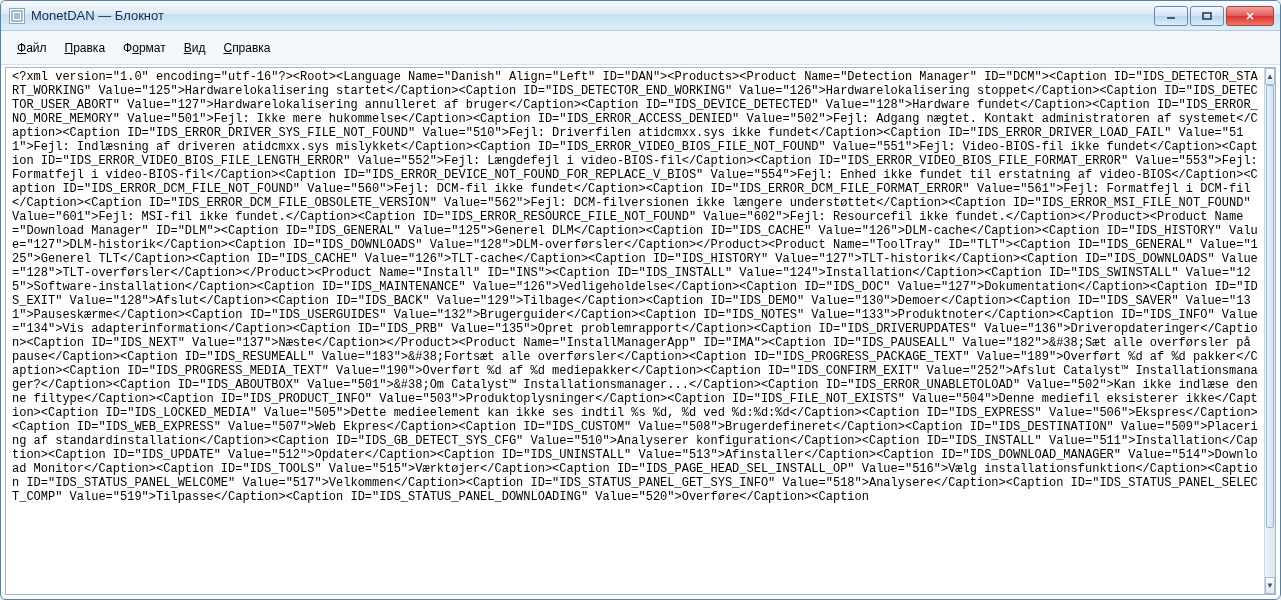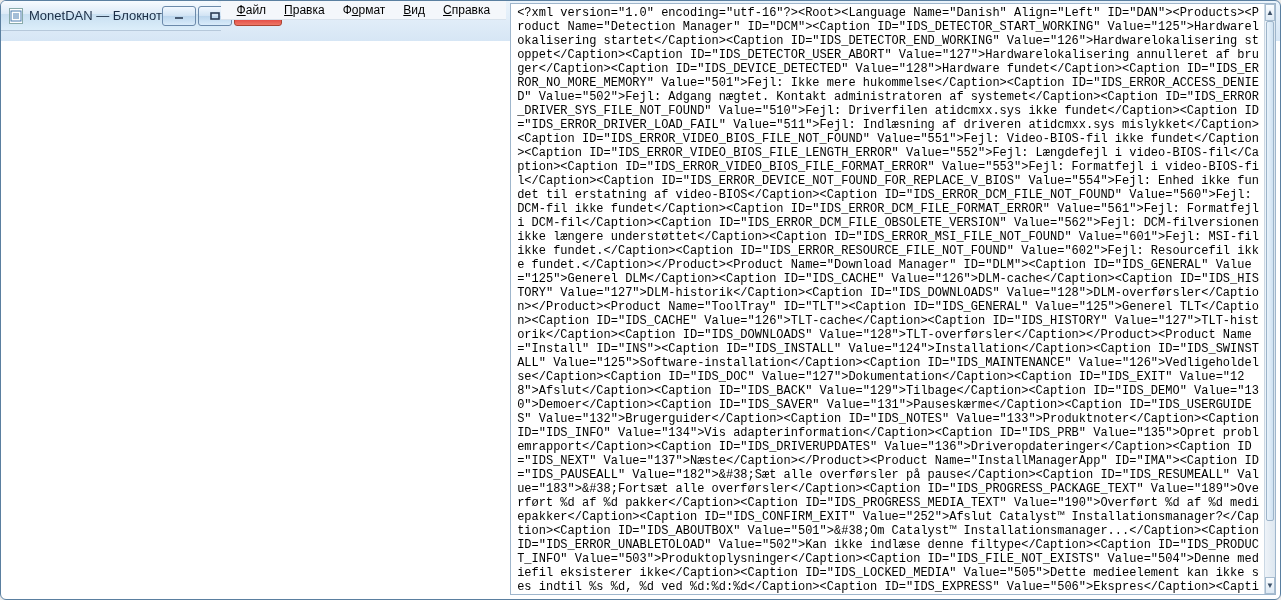--- a/index.html
+++ b/index.html
@@ -2,21 +2,21 @@
 <html><head>
 <meta charset="utf-8">
 <style>
   * { box-sizing: border-box; margin: 0; padding: 0; }
   html, body { width: 1281px; height: 600px; font-family: "Segoe UI", Tahoma, sans-serif; overflow: hidden; background: #fff; }
   .window {
     width: 1281px; height: 600px;
     border: 1px solid #5a7fa0;
     border-radius: 6px;
     background: linear-gradient(to bottom, #eaf3fb 0, #d6e6f5 40px, #fff 40px, #fff 100%);
-    display: flex; flex-direction: row;
+    display: flex; flex-direction: column;
     box-shadow: 0 0 8px rgba(0,0,0,.3);
   }
   .titlebar {
     height: 30px; display: flex; align-items: center;
     background: linear-gradient(to bottom, #f7fbff 0%, #dceaf7 45%, #c8dff1 46%, #dceefa 100%);
     border-top-left-radius: 5px; border-top-right-radius: 5px;
     padding: 0 6px 0 8px;
     border-bottom: 1px solid #b6c8da;
   }
   .titlebar .appicon {
@@ -35,21 +35,21 @@
     display: flex; align-items: center; justify-content: center;
     font-size: 10px; color: #2b3d55;
   }
   .winbtn.close {
     width: 48px;
     background: linear-gradient(to bottom, #f4a0a0 0%, #e45a5a 48%, #d33 52%, #e76 100%);
     border-color: #a43; color: #fff;
   }
   .winbtn svg { width: 12px; height: 10px; stroke: currentColor; stroke-width: 1.6; fill: none; }
   .menubar {
-    height: 19px; display: flex; align-items: center; gap: 2px;
+    height: 34px; display: flex; align-items: center; gap: 2px;
     padding: 0 8px; font-size: 12px;
     background: #f4f7fb;
     border-bottom: 1px solid #d8e2ec;
   }
   .menubar .mitem { padding: 2px 8px; border-radius: 2px; }
   .menubar .mitem u { text-decoration: underline; }
   .clientwrap {
     flex: 1 1 auto; margin: 2px 4px 4px 4px;
     border: 1px solid #9fb6cc; background: #fff;
     display: flex; overflow: hidden;

